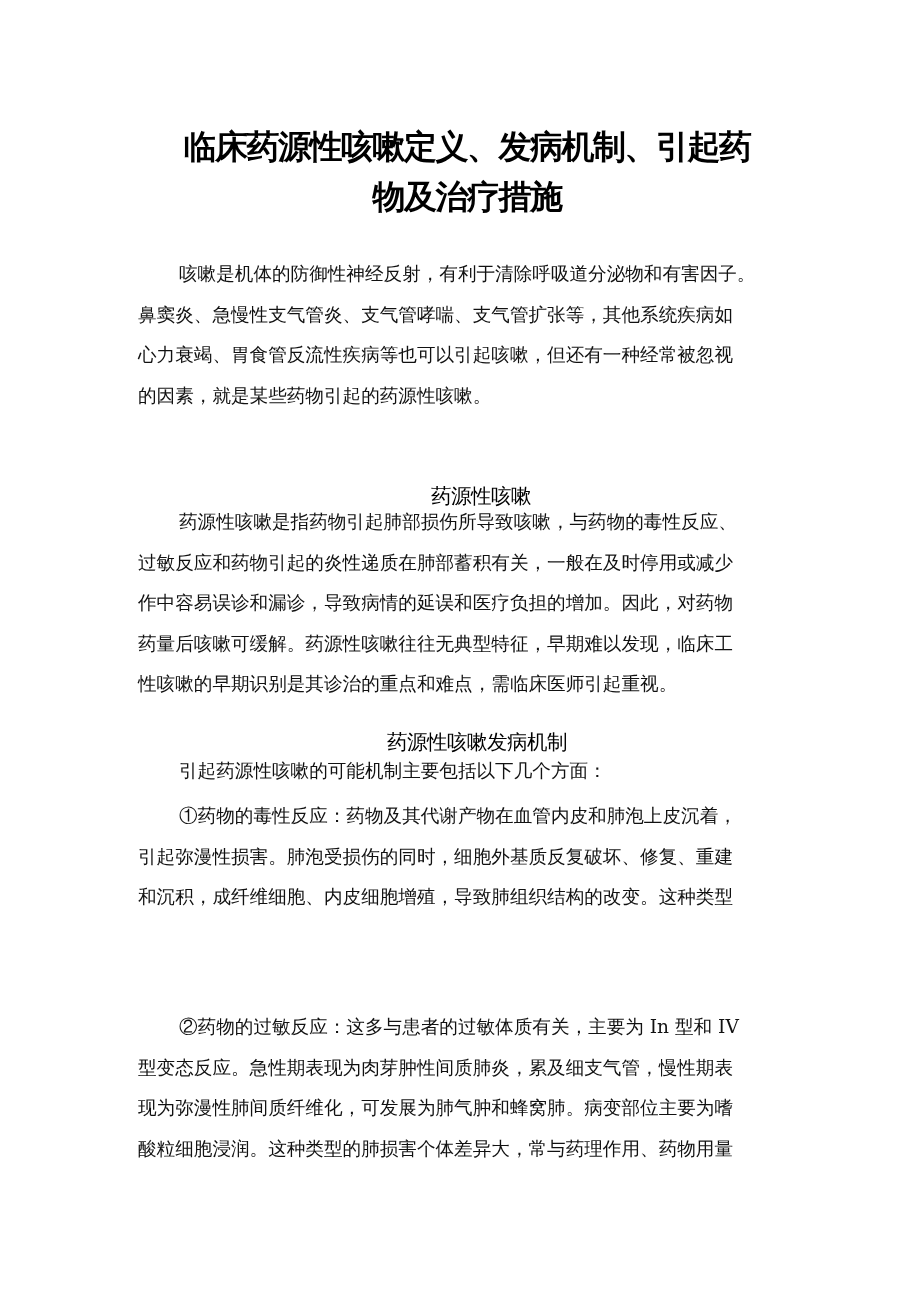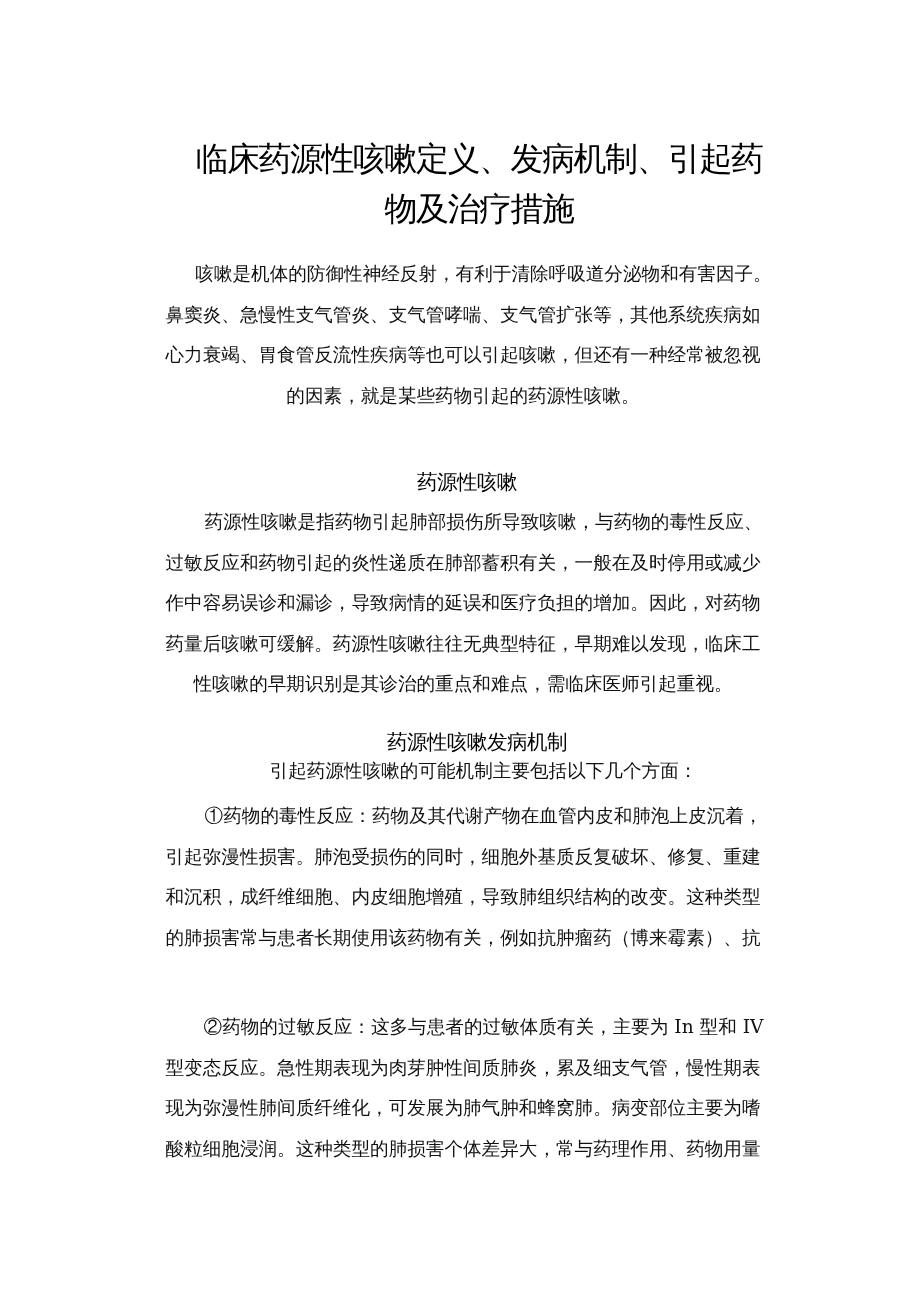--- a/index.html
+++ b/index.html
@@ -39,73 +39,71 @@
       width: 650px;
       font-family: "DejaVu Serif", "Liberation Serif", serif;
       font-size: 18.6px;
       line-height: 40.5px;
       color: #111;
     }
     .line {
       display: block;
       white-space: nowrap;
       height: 40.5px;
-      text-align: center;
     }
     .indent { padding-left: 41px; }
     .heading {
       position: absolute;
       left: 0;
       width: 650px;
       text-align: center;
       font-family: "DejaVu Sans", "Liberation Sans", sans-serif;
       font-size: 20.5px;
       line-height: 30px;
       color: #000;
       letter-spacing: -0.5px;
     }
   </style>
 </head>
 <body>
 
 <div class="page">
 
-  <h1 class="title" style="margin:16px;font-weight:normal;">
+  <h1 class="title" style="margin:4px;font-weight:bold;">
     <span>临床药源性咳嗽定义、发病机制、引起药</span>
     <span>物及治疗措施</span>
   </h1>
 
   <div class="body-block" style="top:254px;">
     <span class="line indent">咳嗽是机体的防御性神经反射，有利于清除呼吸道分泌物和有害因子。</span>
     <span class="line">鼻窦炎、急慢性支气管炎、支气管哮喘、支气管扩张等，其他系统疾病如</span>
     <span class="line">心力衰竭、胃食管反流性疾病等也可以引起咳嗽，但还有一种经常被忽视</span>
     <span class="line">的因素，就是某些药物引起的药源性咳嗽。</span>
   </div>
 
-  <h2 class="heading" style="top:463px;margin:4px;font-weight:normal;">药源性咳嗽</h2>
+  <h2 class="heading" style="top:463px;margin:18px;font-weight:normal;">药源性咳嗽</h2>
 
   <div class="body-block" style="top:502px;">
     <span class="line indent">药源性咳嗽是指药物引起肺部损伤所导致咳嗽，与药物的毒性反应、</span>
     <span class="line">过敏反应和药物引起的炎性递质在肺部蓄积有关，一般在及时停用或减少</span>
     <span class="line">作中容易误诊和漏诊，导致病情的延误和医疗负担的增加。因此，对药物</span>
     <span class="line">药量后咳嗽可缓解。药源性咳嗽往往无典型特征，早期难以发现，临床工</span>
     <span class="line">性咳嗽的早期识别是其诊治的重点和难点，需临床医师引起重视。</span>
   </div>
 
   <h2 class="heading" style="top:713px;margin:14px;font-weight:normal;">药源性咳嗽发病机制</h2>
 
   <div class="body-block" style="top:751px;">
     <span class="line indent">引起药源性咳嗽的可能机制主要包括以下几个方面：</span>
   </div>
 
   <div class="body-block" style="top:796px;">
     <span class="line indent">①药物的毒性反应：药物及其代谢产物在血管内皮和肺泡上皮沉着，</span>
     <span class="line">引起弥漫性损害。肺泡受损伤的同时，细胞外基质反复破坏、修复、重建</span>
     <span class="line">和沉积，成纤维细胞、内皮细胞增殖，导致肺组织结构的改变。这种类型</span>
-    <span class="line">的肺损害常与患者长期使用该药物有关，例如抗肿瘤药（博来霉素）、抗</span>
   </div>
 
   <div class="body-block" style="top:1007px;">
     <span class="line indent">②药物的过敏反应：这多与患者的过敏体质有关，主要为 In 型和 IV</span>
     <span class="line">型变态反应。急性期表现为肉芽肿性间质肺炎，累及细支气管，慢性期表</span>
     <span class="line">现为弥漫性肺间质纤维化，可发展为肺气肿和蜂窝肺。病变部位主要为嗜</span>
     <span class="line">酸粒细胞浸润。这种类型的肺损害个体差异大，常与药理作用、药物用量</span>
   </div>
 
 </div>

